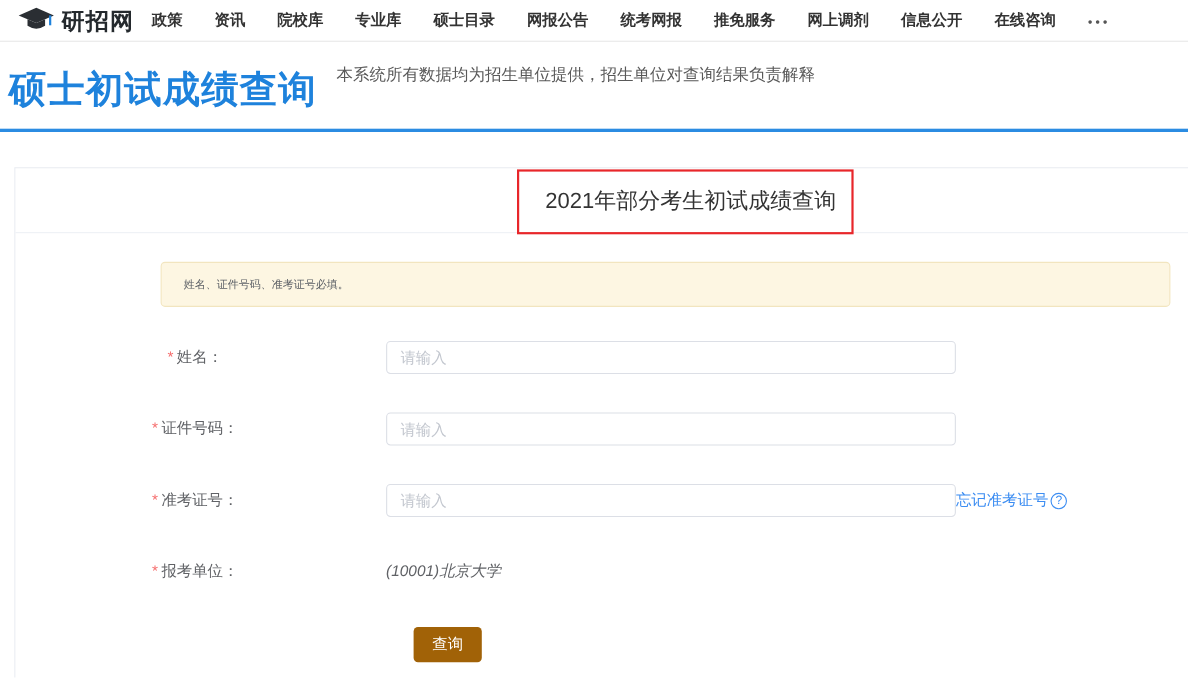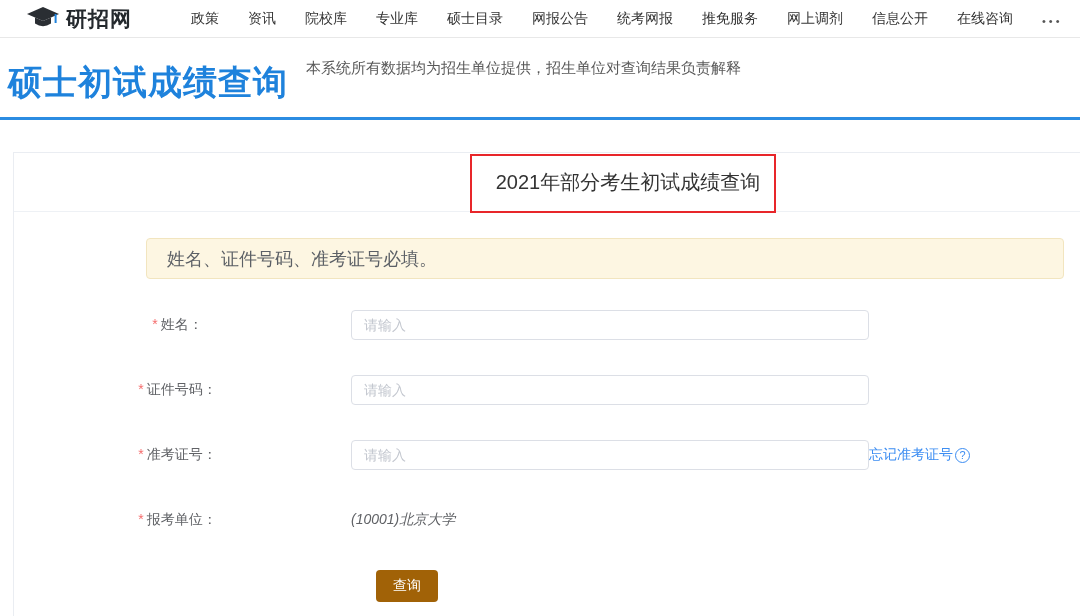--- a/index.html
+++ b/index.html
@@ -4,40 +4,40 @@
 <style>
   * { margin:0; padding:0; box-sizing:border-box; }
   html,body { width:1080px; height:616px; }
   body {
     position:relative; overflow:hidden; background:#fff;
     font-family:"Liberation Sans","DejaVu Sans",sans-serif;
     -webkit-font-smoothing:antialiased;
   }
 
   
-  .topnav { height:38px; border-bottom:1px solid #e8e8e8; display:flex; align-items:center; padding-left:26px; background:#fff;gap:43px; }
+  .topnav { height:38px; border-bottom:1px solid #e8e8e8; display:flex; align-items:center; padding-left:16px; background:#fff; }
   .logo { display:flex; align-items:center; cursor:pointer; }
   .logo-text { font-family:"Liberation Serif","DejaVu Serif",serif; font-weight:bold; font-size:21px; color:#24292d; margin-left:6px; letter-spacing:1px; }
-  .nav { display:flex; align-items:center; margin-left:16px; }
+  .nav { display:flex; align-items:center; margin-left:16px;font-weight:bold; }
   .nav-item { font-size:14px; color:#333; margin-right:29px; cursor:pointer; white-space:nowrap; }
   .nav-more { font-size:11px; color:#555; letter-spacing:3px; cursor:pointer; position:relative; top:2px; }
 
   
   .page-header { display:flex; padding:21px 0 0 8px; }
   .page-title { font-size:34px; font-weight:bold; color:#1e82dc; line-height:46px; letter-spacing:1px; }
   .page-subtitle { font-size:15px; color:#595959; margin-left:18px; padding-bottom:9px; }
   .blue-divider { height:3px; background:#2b8ce2; margin-top:12px; }
 
   
   .card { position:absolute; left:13px; top:152px; width:1230px; height:600px; background:#fff; border:1px solid #eaedf2; }
   .card-header { position:relative; height:59px; border-bottom:1px solid #eef1f5; display:flex; align-items:center; justify-content:center; }
   .card-title { font-size:20px; color:#333; }
   .red-box { position:absolute; left:456px; top:1px; width:306px; height:59px; border:2px solid #e8262a; pointer-events:none; }
 
-  .notice { margin:26px 0 0 132px; width:918px; height:41px; background:#fdf6e2; border:1px solid #f2e5bf; border-radius:4px; display:flex; align-items:center; padding:0 20px; font-size:18px; color:#5c6066; }
+  .notice { margin:26px 0 0 132px; width:918px; height:41px; background:#fdf6e2; border:1px solid #f2e5bf; border-radius:4px; display:flex; align-items:center; padding:0 20px; font-size:10px; color:#5c6066; }
 
   
   .form { margin-top:31px; }
   .form-row { display:flex; align-items:center; height:30px; margin-bottom:35px; }
   .row-last { margin-top:5px; }
   .form-label { width:327px; text-align:center; font-size:14px; color:#606266; flex:none; }
   .required { color:#f56c6c; margin-right:3px; }
   .form-control { margin-left:10px; display:flex; align-items:center; }
   .text-input { width:518px; height:30px; border:1px solid #dcdfe6; border-radius:4px; padding:0 12px; font-size:14px; color:#606266; outline:none; font-family:inherit; }
   .text-input::placeholder { color:#c3c7cf; }

